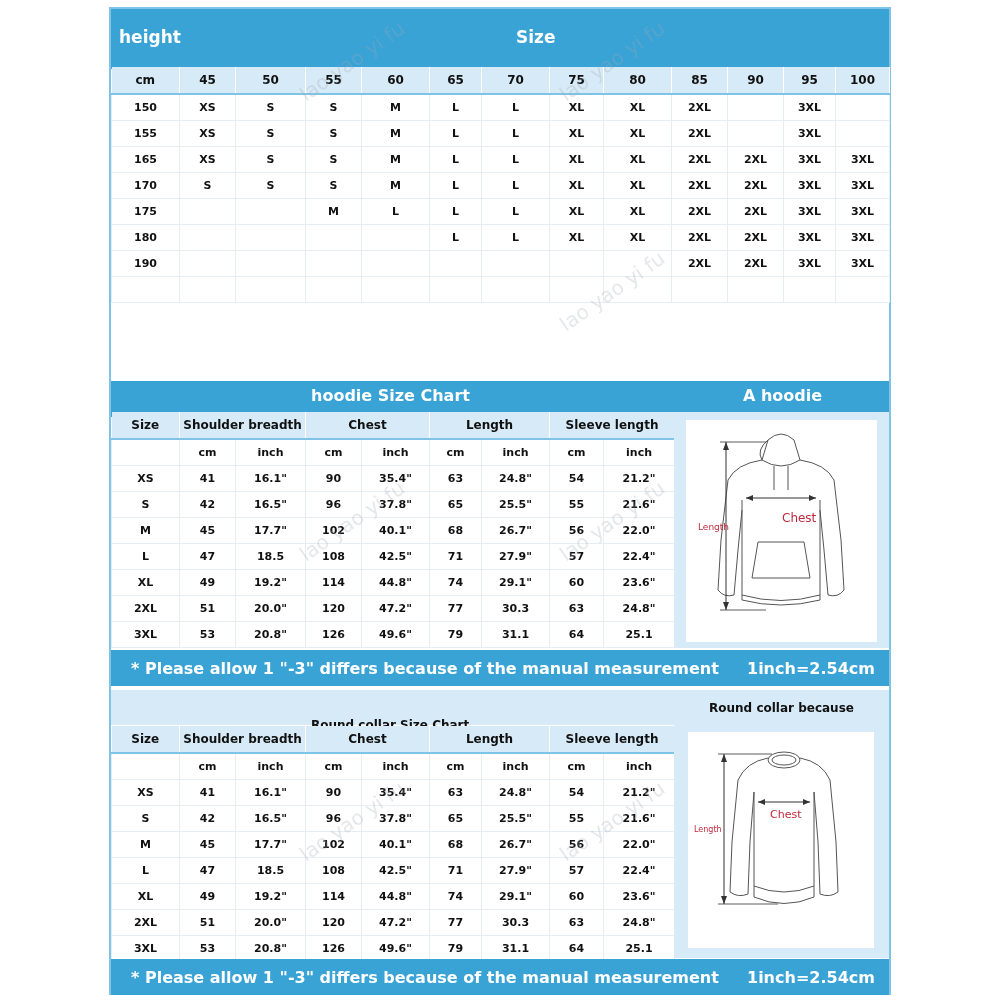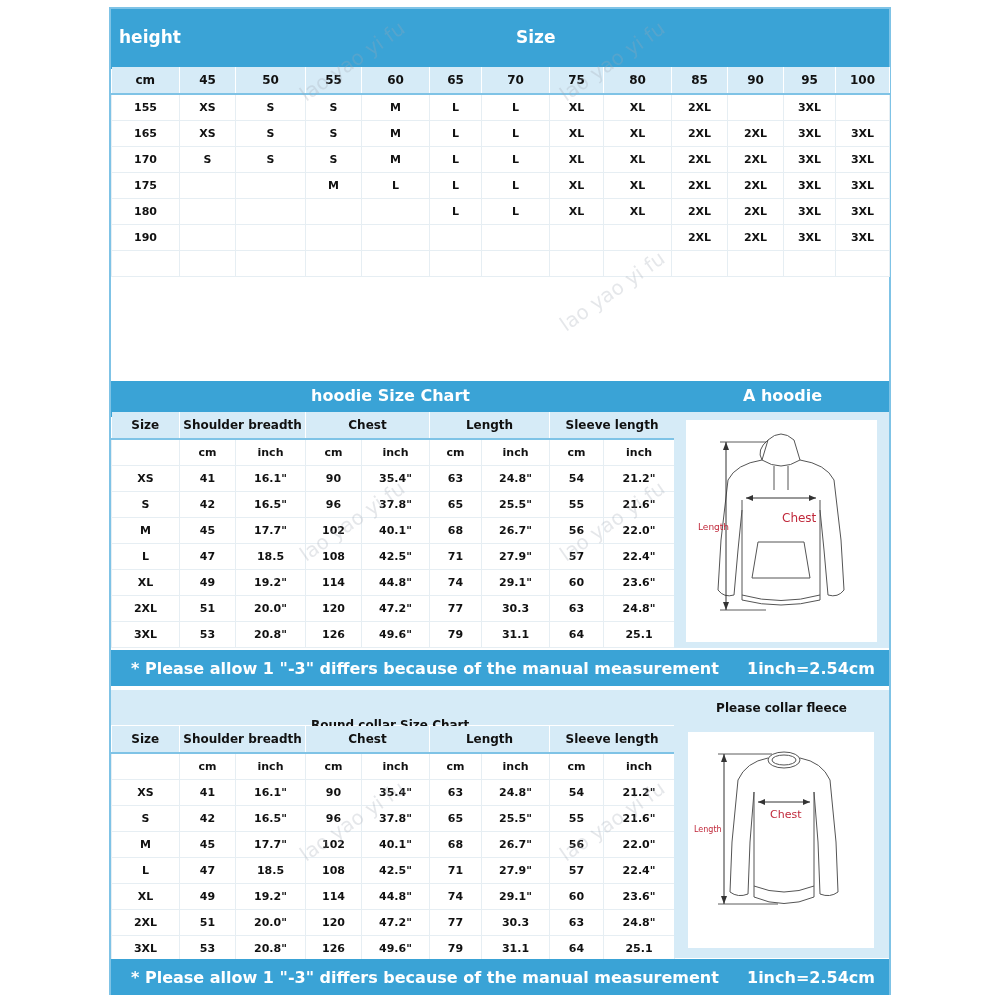--- a/index.html
+++ b/index.html
@@ -83,20 +83,35 @@
           <th>75</th>
           <th>80</th>
           <th>85</th>
           <th>90</th>
           <th>95</th>
           <th>100</th>
         </tr>
     </thead>
     <tbody id="size-body">
         <tr>
+          <td>150</td>
+          <td>XS</td>
+          <td>S</td>
+          <td>S</td>
+          <td>M</td>
+          <td>L</td>
+          <td>L</td>
+          <td>XL</td>
+          <td>XL</td>
+          <td>2XL</td>
+          <td></td>
+          <td>3XL</td>
+          <td></td>
+        </tr>
+        <tr>
           <td>155</td>
           <td>XS</td>
           <td>S</td>
           <td>S</td>
           <td>M</td>
           <td>L</td>
           <td>L</td>
           <td>XL</td>
           <td>XL</td>
           <td>2XL</td>
@@ -465,21 +480,21 @@
           <td>49.6"</td>
           <td>79</td>
           <td>31.1</td>
           <td>64</td>
           <td>25.1</td>
         </tr>
       </tbody>
   </table>
 
   <div class="img-panel" style="top:681px;height:268px;">
-    <div class="img-title" style="top:11px;">Please collar fleece</div>
+    <div class="img-title" style="top:11px;">Round collar because</div>
     <div class="img-inner" style="top:42px;height:216px;left:14px;width:186px;">
       <svg width="186" height="216" viewBox="0 0 186 216">
         <g fill="none" stroke="#555" stroke-width="1">
           <ellipse cx="96" cy="28" rx="16" ry="8"></ellipse>
           <ellipse cx="96" cy="28" rx="12" ry="5"></ellipse>
           <path d="M80 26 Q58 30 50 48 L44 110 L42 160 Q50 166 60 162 L62 110 L66 60"></path>
           <path d="M112 26 Q134 30 142 48 L148 110 L150 160 Q142 166 132 162 L130 110 L126 60"></path>
           <path d="M66 60 L66 165 Q96 178 126 165 L126 60"></path>
           <path d="M66 154 Q96 166 126 154"></path>
         </g>

